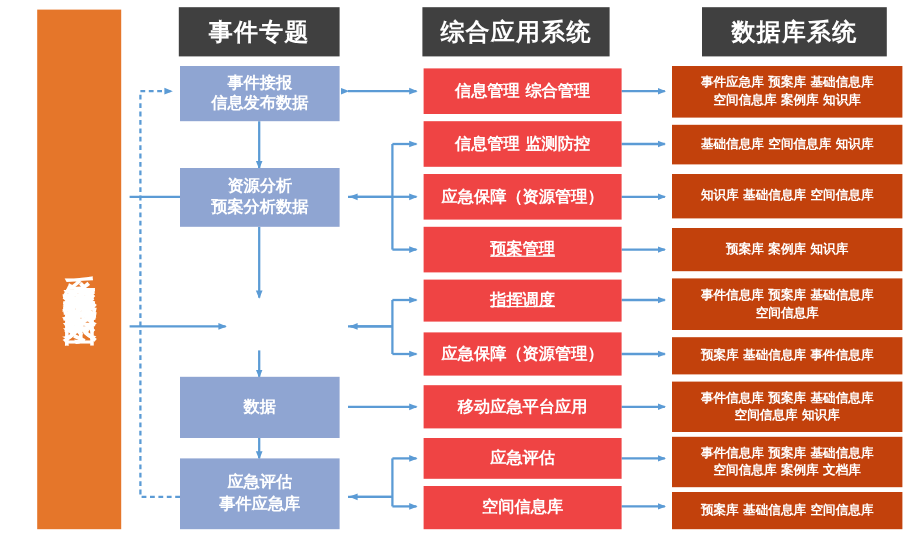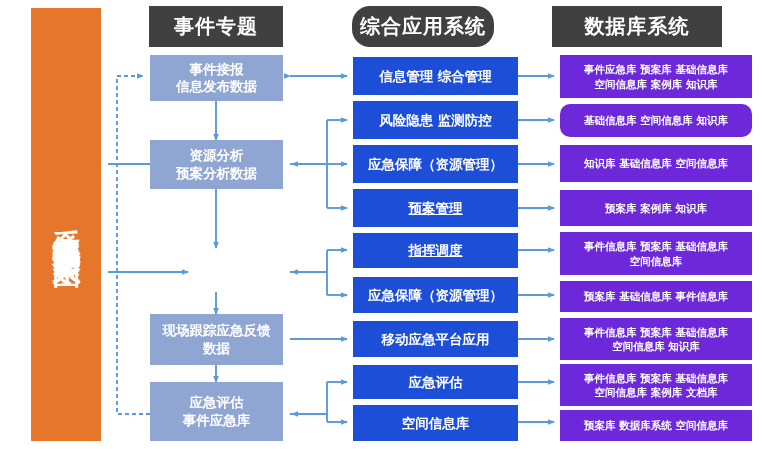--- a/index.html
+++ b/index.html
@@ -33,50 +33,50 @@
   
   .hdr {
     position: absolute;
     background: #404040;
     color: #ffffff;
     display: flex; align-items: center; justify-content: center;
     font-size: 20px; font-weight: bold; letter-spacing: 1px;
     height: 41px; top: 6px;
   }
   #hdr-event { left: 149px; width: 134px; }
-  #hdr-app   { left: 352px; width: 142px; border-radius: 18px; }
-  #hdr-db    { left: 552px; width: 170px; }
+  #hdr-app   { left: 352px; width: 156px; }
+  #hdr-db    { left: 585px; width: 154px; }
 
   
   .b1 {
     position: absolute;
     left: 150px; width: 133px;
     background: #8FA5D2;
     color: #ffffff;
     display: flex; align-items: center; justify-content: center;
     text-align: center;
     font-size: 13.5px; font-weight: bold; line-height: 1.28;
     padding: 2px 3px;
   }
   
   .b2 {
     position: absolute;
     left: 353px; width: 165px;
-    background: #1d4ed8;
+    background: #ef4444;
     color: #ffffff;
     display: flex; align-items: center; justify-content: center;
     text-align: center;
     font-size: 13.5px; font-weight: bold; line-height: 1.25;
     padding: 2px 4px;
   }
   
   .b3 {
     position: absolute;
     left: 560px; width: 192px;
-    background: #6d28d9;
+    background: #c2410c;
     color: #ffffff;
     display: flex; align-items: center; justify-content: center;
     text-align: center;
     font-size: 10.5px; font-weight: bold; line-height: 1.35;
     padding: 2px 4px;
   }
 
   
   #wires { position: absolute; left: 0; top: 0; width: 762px; height: 449px; }
 </style>
@@ -156,48 +156,47 @@
     </div>
   </div>
   <div class="b1" style="top:55px;height:46px;">
     <div>
       <div>事件接报</div>
       <div>信息发布数据</div>
     </div>
   </div>
   <div class="b1" style="top:314px;height:51px;">
     <div>
-      <div>现场跟踪应急反馈</div>
       <div>数据</div>
     </div>
   </div>
   <div class="b1" style="top:382px;height:59px;">
     <div>
       <div>应急评估</div>
       <div>事件应急库</div>
     </div>
   </div>
 
   <div class="b2" style="top:57px;height:38px;">信息管理  综合管理</div>
-  <div class="b2" style="top:101px;height:38px;">风险隐患  监测防控</div>
+  <div class="b2" style="top:101px;height:38px;">信息管理  监测防控</div>
   <div class="b2" style="top:145px;height:38px;">应急保障（资源管理）</div>
   <div class="b2" style="top:189px;height:38px;text-decoration:underline;">预案管理</div>
   <div class="b2" style="top:233px;height:35px;text-decoration:underline;">指挥调度</div>
   <div class="b2" style="top:277px;height:36px;">应急保障（资源管理）</div>
   <div class="b2" style="top:321px;height:36px;">移动应急平台应用</div>
   <div class="b2" style="top:365px;height:34px;">应急评估</div>
   <div class="b2" style="top:405px;height:36px;">空间信息库</div>
 
   <div class="b3" style="top:55px;height:43px;">
     <div>
       <div>事件应急库  预案库  基础信息库</div>
       <div>空间信息库  案例库  知识库</div>
     </div>
   </div>
-  <div class="b3" style="top:104px;height:33px;border-radius:10px;">
+  <div class="b3" style="top:104px;height:33px;">
     <div>
       <div>基础信息库  空间信息库  知识库</div>
     </div>
   </div>
   <div class="b3" style="top:145px;height:37px;justify-content:center;">
     <div>
       <div>知识库  基础信息库  空间信息库</div>
     </div>
   </div>
   <div class="b3" style="top:190px;height:36px;">
@@ -223,17 +222,17 @@
     </div>
   </div>
   <div class="b3" style="top:364px;height:42px;">
     <div>
       <div>事件信息库  预案库  基础信息库</div>
       <div>空间信息库  案例库  文档库</div>
     </div>
   </div>
   <div class="b3" style="top:410px;height:31px;">
     <div>
-      <div>预案库  数据库系统  空间信息库</div>
+      <div>预案库  基础信息库  空间信息库</div>
     </div>
   </div>
 
 </div>
 
 </body></html>

